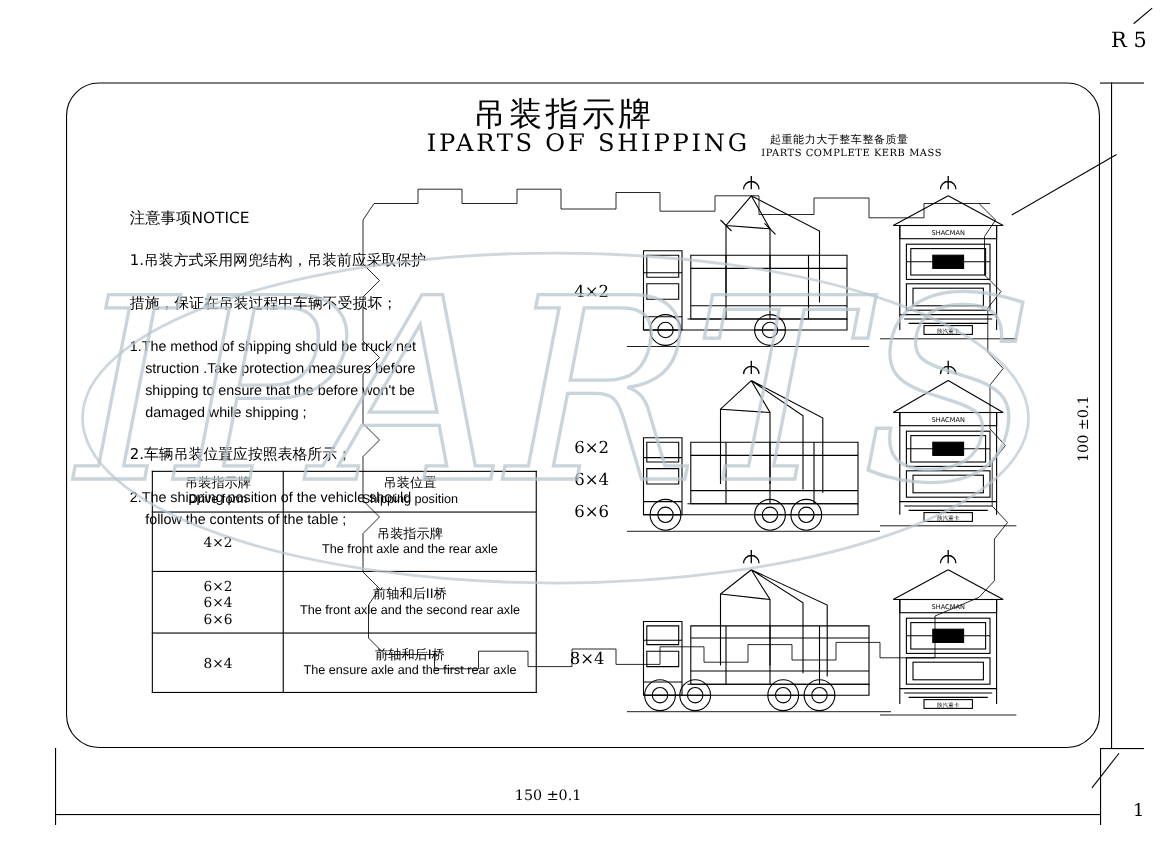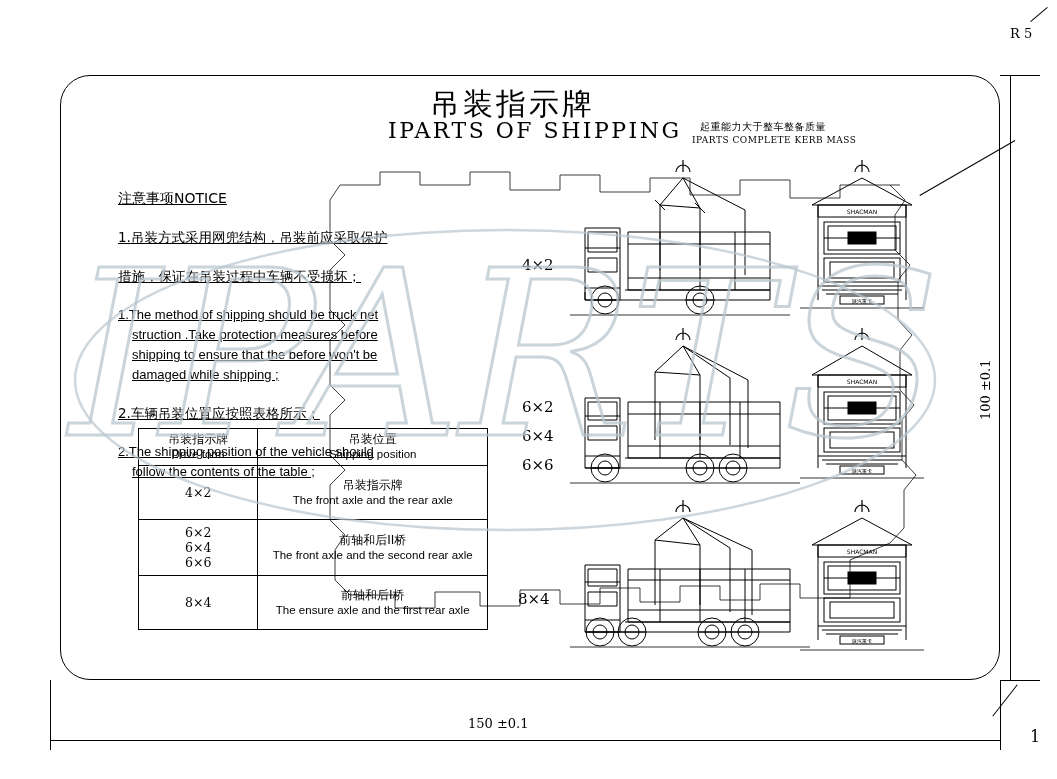--- a/index.html
+++ b/index.html
@@ -81,21 +81,20 @@
     white-space: nowrap;
   }
 
   
   #notice {
     position: absolute;
     left: 118px;
     top: 190px;
     width: 380px;
     color: #000;
-    text-decoration: underline;
   }
   #notice .nh {
     font-family: "DejaVu Sans", sans-serif;
     font-size: 14px;
     margin-bottom: 4px;
     white-space: nowrap;
   }
   #notice .cn {
     font-family: "DejaVu Sans", sans-serif;
     font-size: 13.5px;
@@ -158,21 +157,21 @@
     font-size: 13px;
     color: #000;
     white-space: nowrap;
   }
   #dim-width { left: 468px; top: 716px; }
   #dim-height {
     left: 978px; top: 420px;
     transform: rotate(-90deg);
     transform-origin: left top;
   }
-  #radius-label { left: 1010px; top: 26px; font-size: 13px; }
+  #radius-label { left: 1010px; top: 26px; font-size: 19px; }
   #corner-num { left: 1030px; top: 727px; font-size: 16px; }
 
   
   #watermark {
     position: absolute;
     left: 55px;
     top: 185px;
     width: 900px;
     height: 370px;
     pointer-events: none;

